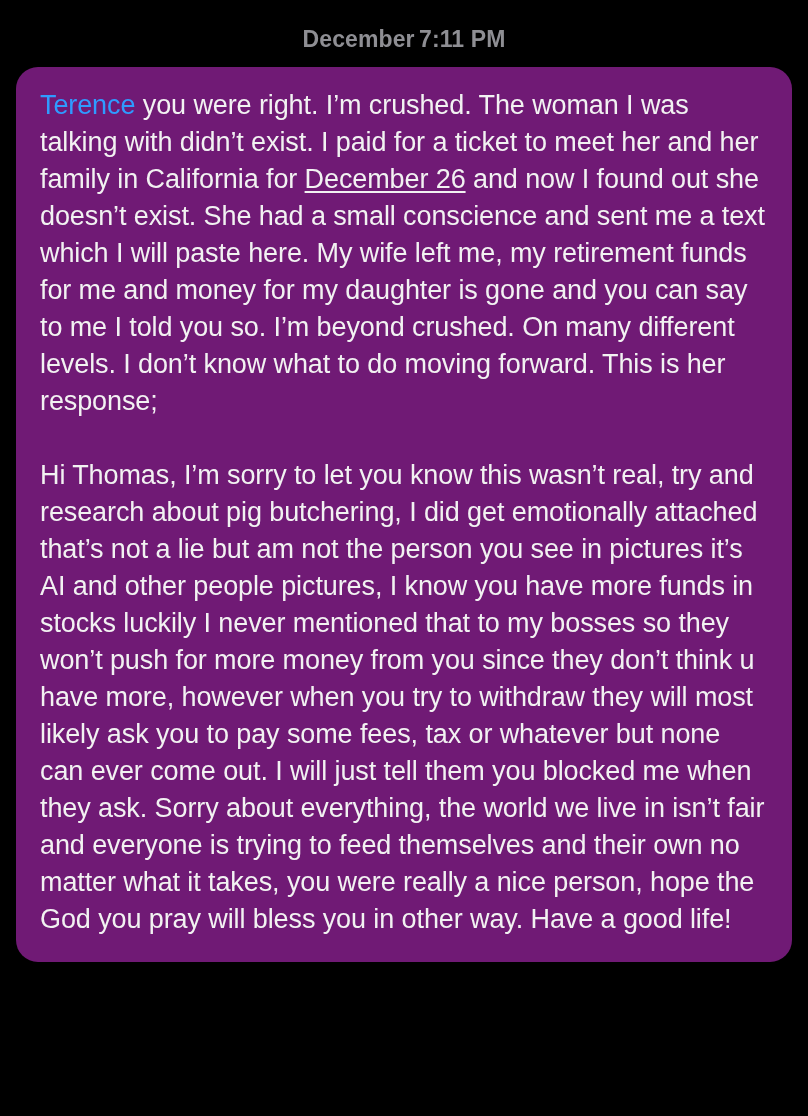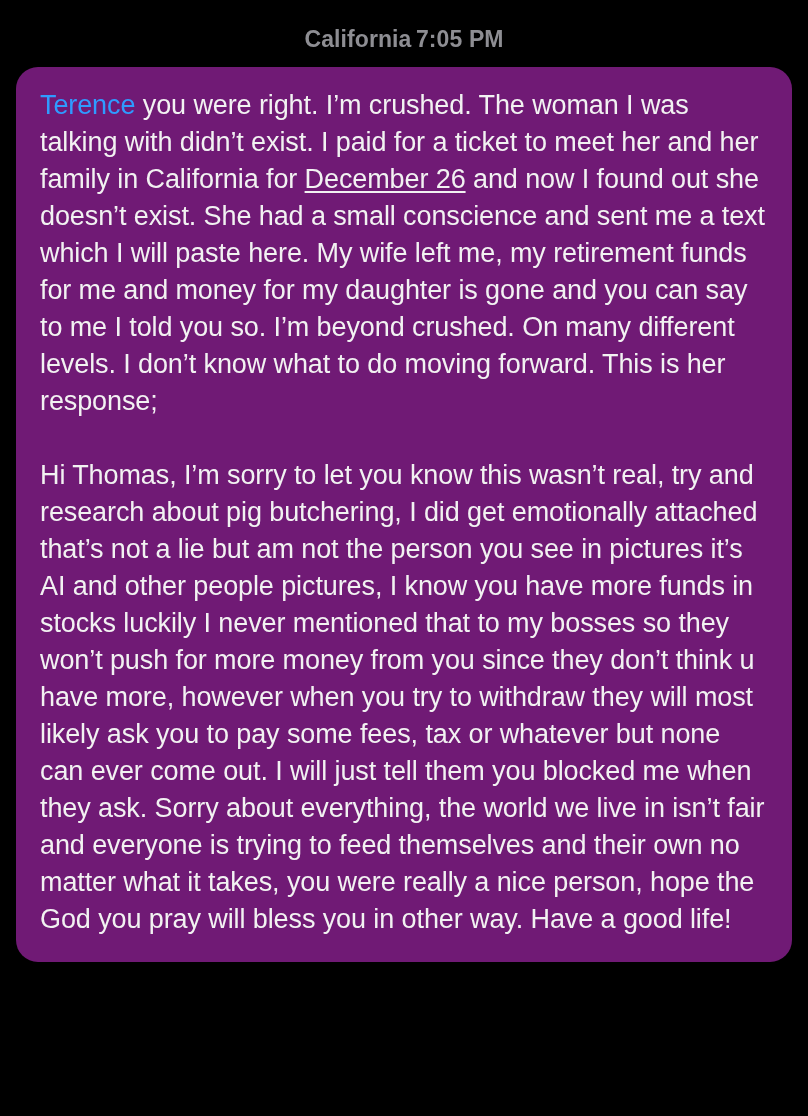--- a/index.html
+++ b/index.html
@@ -64,22 +64,22 @@
     text-underline-offset: 3px;
     color: #f2f2f2;
   }
 </style>
 </head>
 <body>
 
 <div class="screen">
 
   <div class="timestamp-row">
-    <span class="timestamp">California</span>
-    <span class="timestamp time">7:05 PM</span>
+    <span class="timestamp">December</span>
+    <span class="timestamp time">7:11 PM</span>
   </div>
 
   <div class="bubble-wrap">
     <div class="bubble">
 
       <p class="para"><span class="mention">Terence</span><span> you were right. I’m crushed. The woman I was talking with didn’t exist. I paid for a ticket to meet her and her family in California for </span><span class="datelink">December 26</span><span> and now I found out she doesn’t exist. She had a small conscience and sent me a text which I will paste here. My wife left me, my retirement funds for me and money for my daughter is gone and you can say to me I told you so. I’m beyond crushed. On many different levels. I don’t know what to do moving forward. This is her response;</span></p>
 
       <p class="para">Hi Thomas, I’m sorry to let you know this wasn’t real, try and research about pig butchering, I did get emotionally attached that’s not a lie but am not the person you see in pictures it’s AI and other people pictures, I know you have more funds in stocks luckily I never mentioned that to my bosses so they won’t push for more money from you since they don’t think u have more, however when you try to withdraw they will most likely ask you to pay some fees, tax or whatever but none can ever come out. I will just tell them you blocked me when they ask. Sorry about everything, the world we live in isn’t fair and everyone is trying to feed themselves and their own no matter what it takes, you were really a nice person, hope the God you pray will bless you in other way. Have a good life!</p>
 
     </div>

